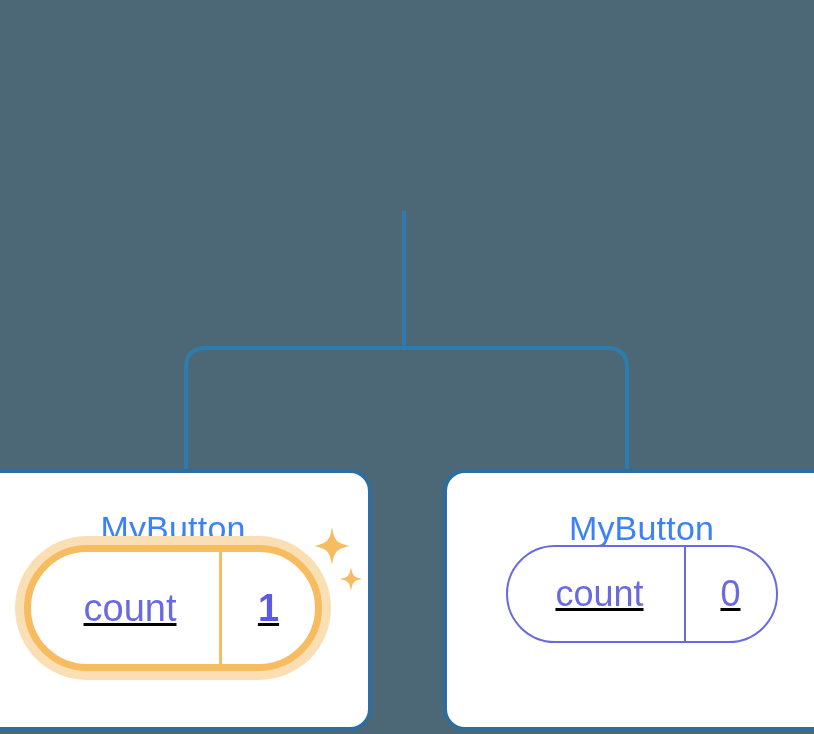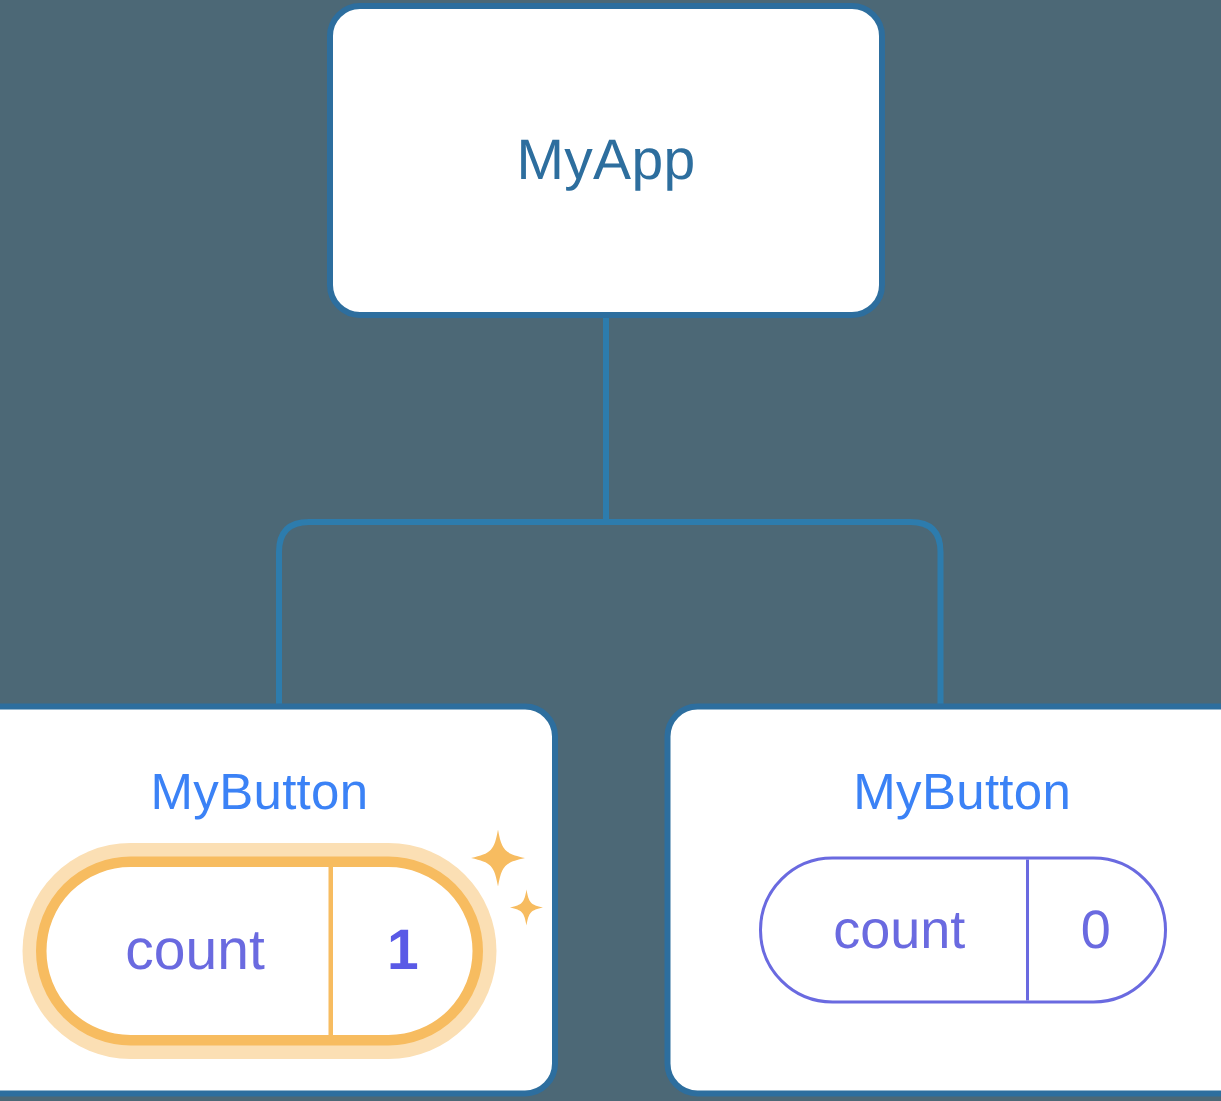--- a/index.html
+++ b/index.html
@@ -79,24 +79,24 @@
     color: #3b82f6;
     font-size: 34px;
     font-weight: 400;
     line-height: 1;
     letter-spacing: 0.2px;
   }
 
   
   .pill-wrap {
     position: relative;
-    margin-top: 26px;
     display: flex;
     align-items: center;
     justify-content: center;
+    text-decoration: underline;
   }
   .pill {
     display: flex;
     align-items: stretch;
     border-radius: 999px;
     background: #ffffff;
     box-sizing: border-box;
   }
   .pill-cell {
     display: flex;
@@ -160,23 +160,20 @@
 
 <div id="stage">
 
   <svg id="connectors" viewBox="0 0 814 734" xmlns="http://www.w3.org/2000/svg">
 
     <path d="M 404 211 L 404 348" fill="none" stroke="#2d7cad" stroke-width="4" stroke-linecap="butt"></path>
 
     <path d="M 186 470 L 186 368 Q 186 348 206 348 L 607 348 Q 627 348 627 368 L 627 470" fill="none" stroke="#2d7cad" stroke-width="4" stroke-linecap="butt"></path>
   </svg>
 
-  <div class="card" id="root-card">
-    <span class="root-label">MyApp</span>
-  </div>
 
   <div class="card child-card" id="child-card-0">
     <span class="child-label">MyButton</span>
 
     <div class="pill-wrap">
       <div class="pill pill--active">
         <div class="pill-cell pill-key">count</div>
         <div class="pill-cell pill-val">1</div>
       </div>
 

